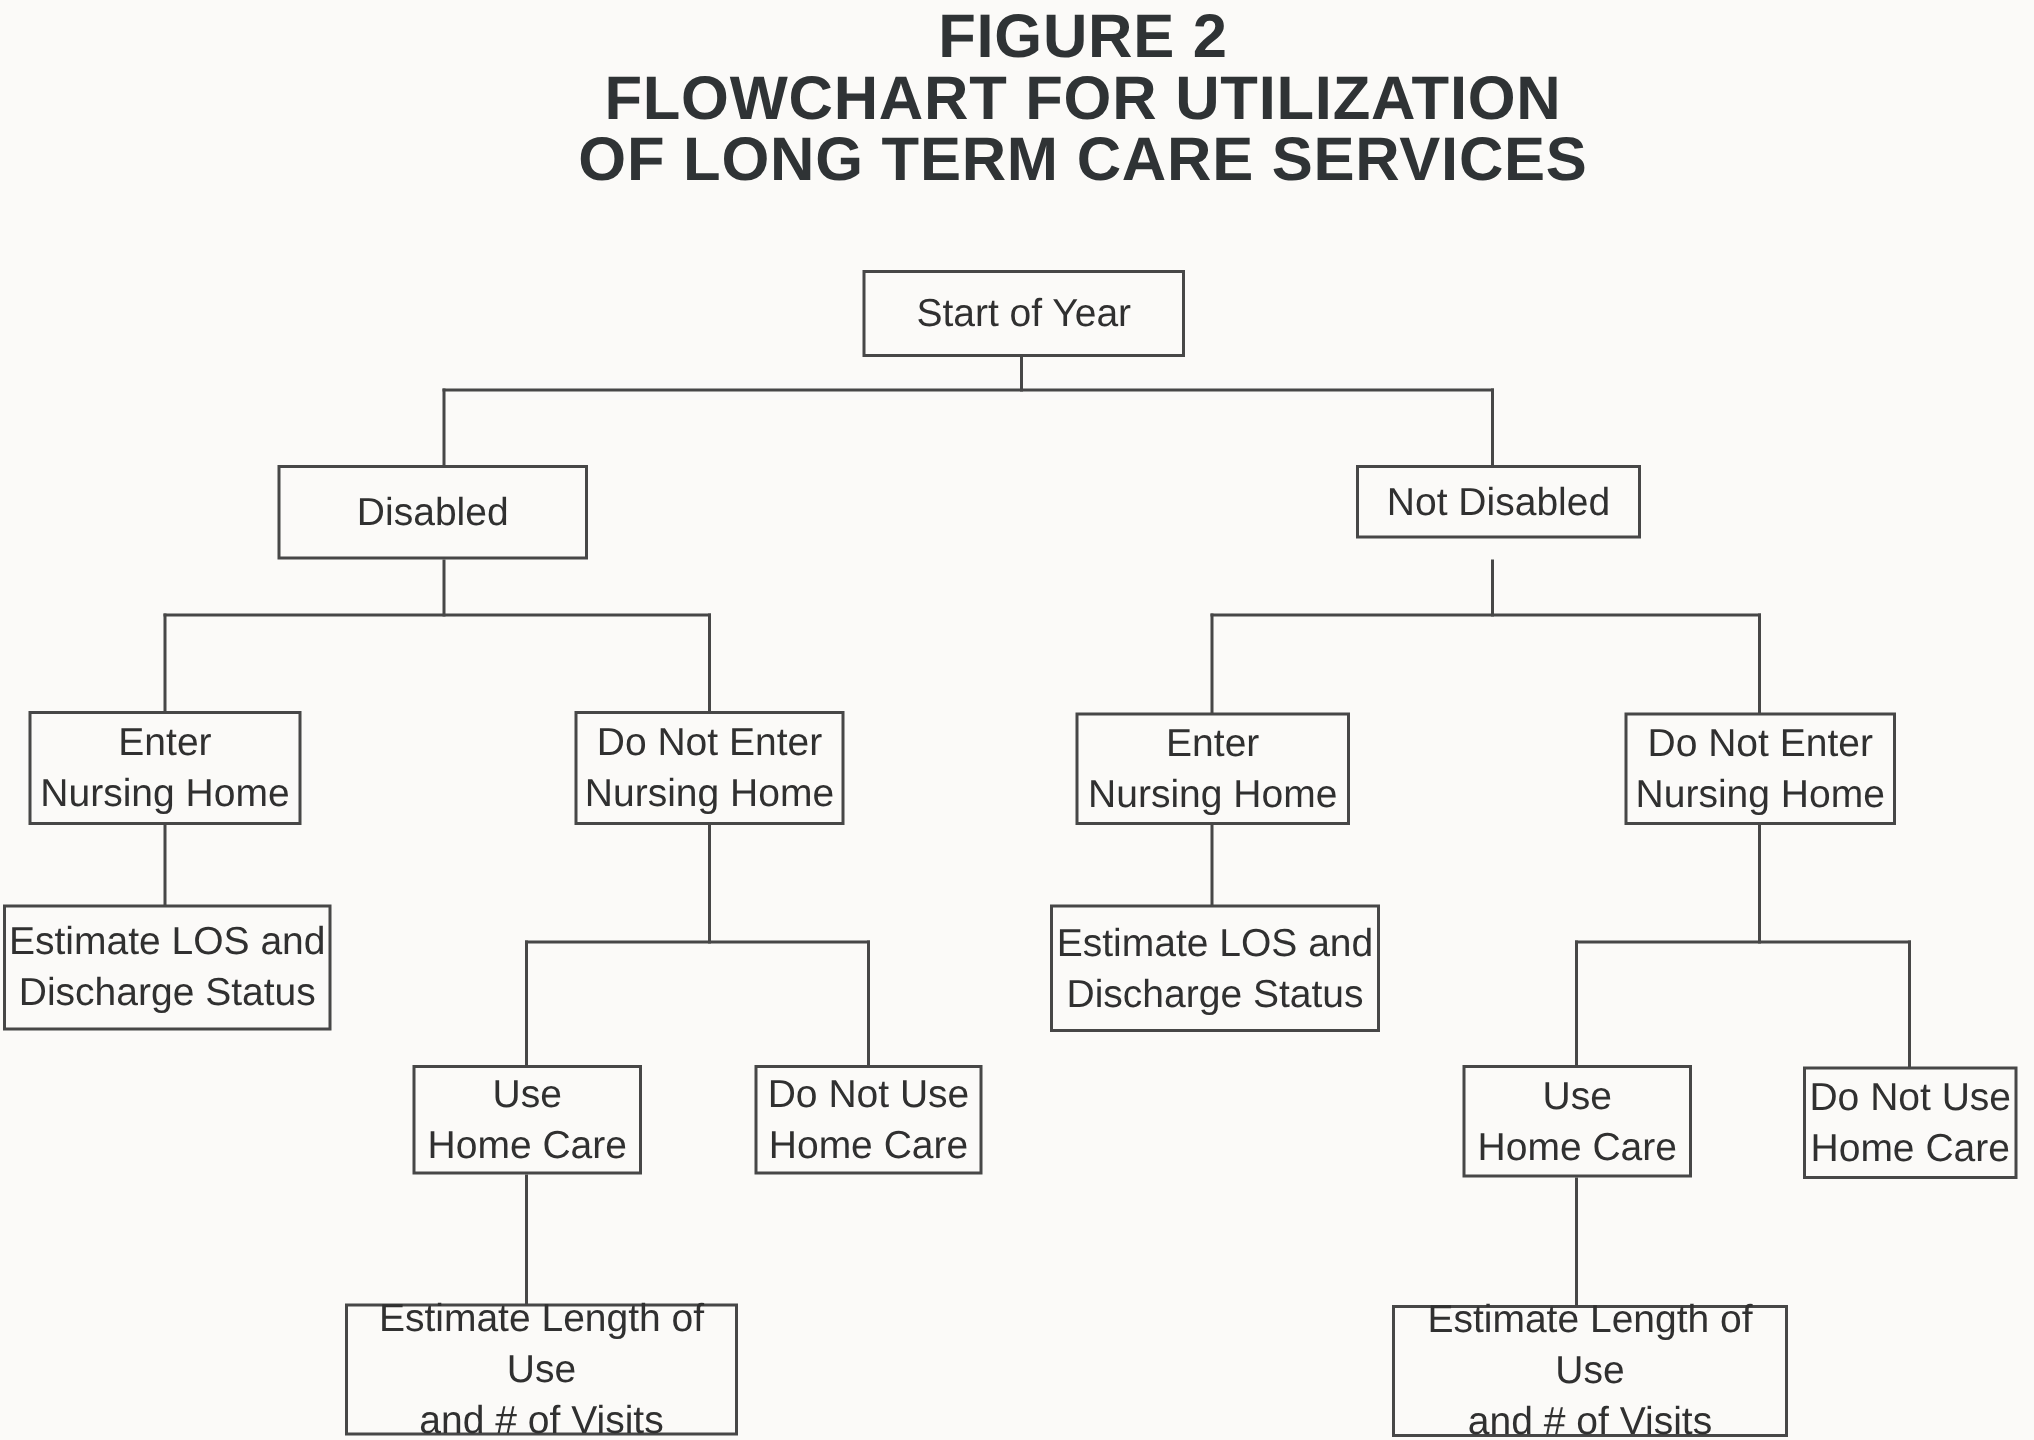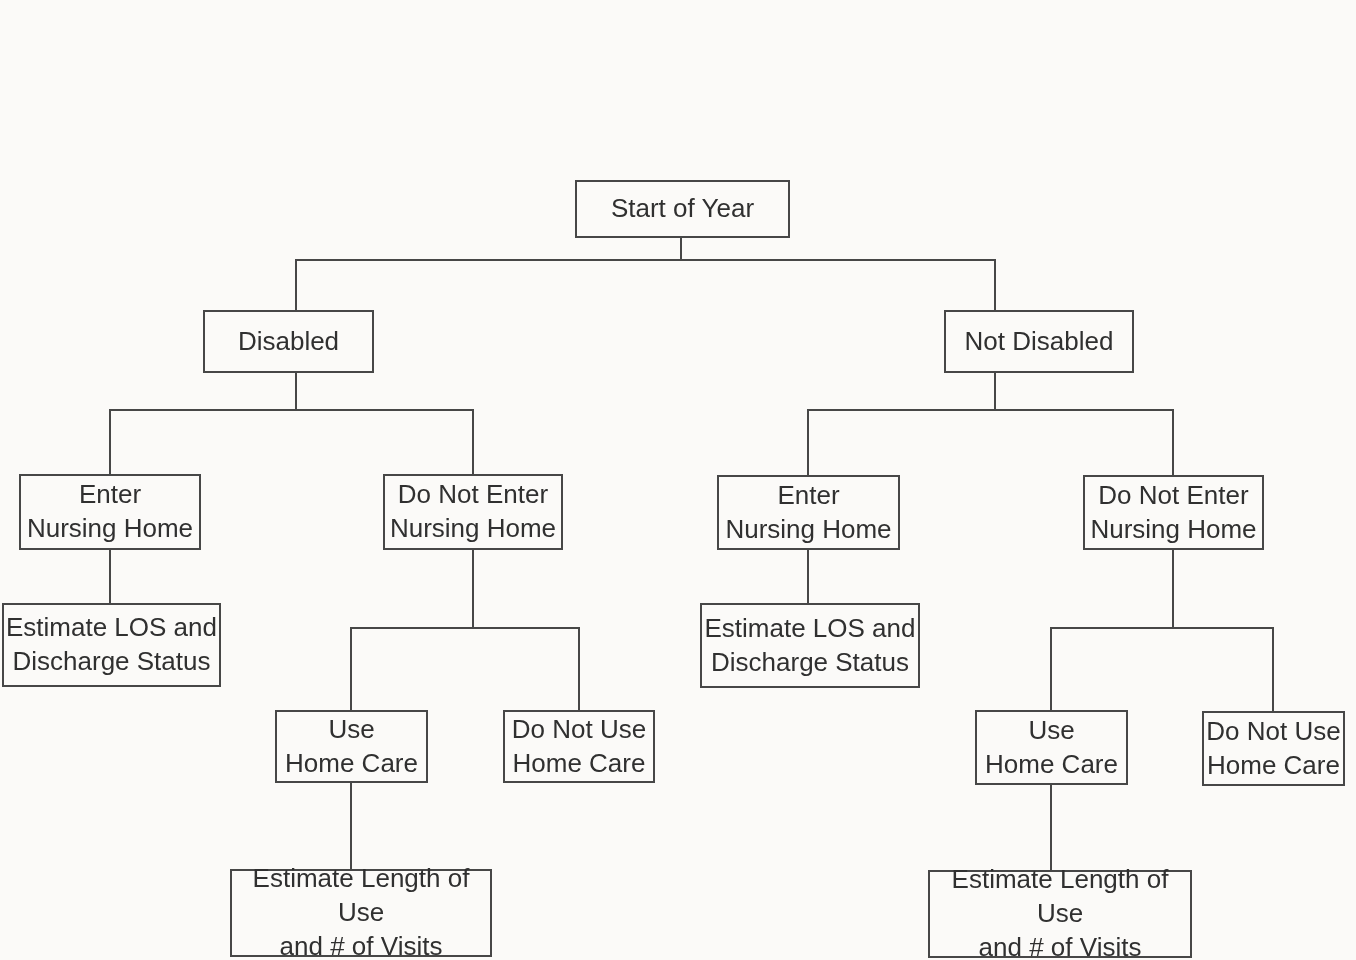--- a/index.html
+++ b/index.html
@@ -54,25 +54,30 @@
     position: absolute;
     height: 2px;
     background: var(--line, #474747);
   }
 </style>
 </head>
 <body>
 
 <div class="canvas">
 
+  <div class="figure-title">
+    <div>FIGURE 2</div>
+    <div>FLOWCHART FOR UTILIZATION</div>
+    <div>OF LONG TERM CARE SERVICES</div>
+  </div>
 
   <div class="node" style="left:575px;top:180px;width:215px;height:58px">Start of Year</div>
 
-  <div class="node" style="left:203px;top:310px;width:171px;height:63px">Disabled</div>
-  <div class="node" style="left:944px;top:310px;width:190px;height:63px">Not Disabled</div>
+  <div class="node" style="left:185px;top:310px;width:207px;height:63px">Disabled</div>
+  <div class="node" style="left:904px;top:310px;width:190px;height:49px">Not Disabled</div>
 
   <div class="node" style="left:19px;top:474px;width:182px;height:76px">Enter
 Nursing Home</div>
   <div class="node" style="left:383px;top:474px;width:180px;height:76px">Do Not Enter
 Nursing Home</div>
 
   <div class="node" style="left:717px;top:475px;width:183px;height:75px">Enter
 Nursing Home</div>
   <div class="node" style="left:1083px;top:475px;width:181px;height:75px">Do Not Enter
 Nursing Home</div>

